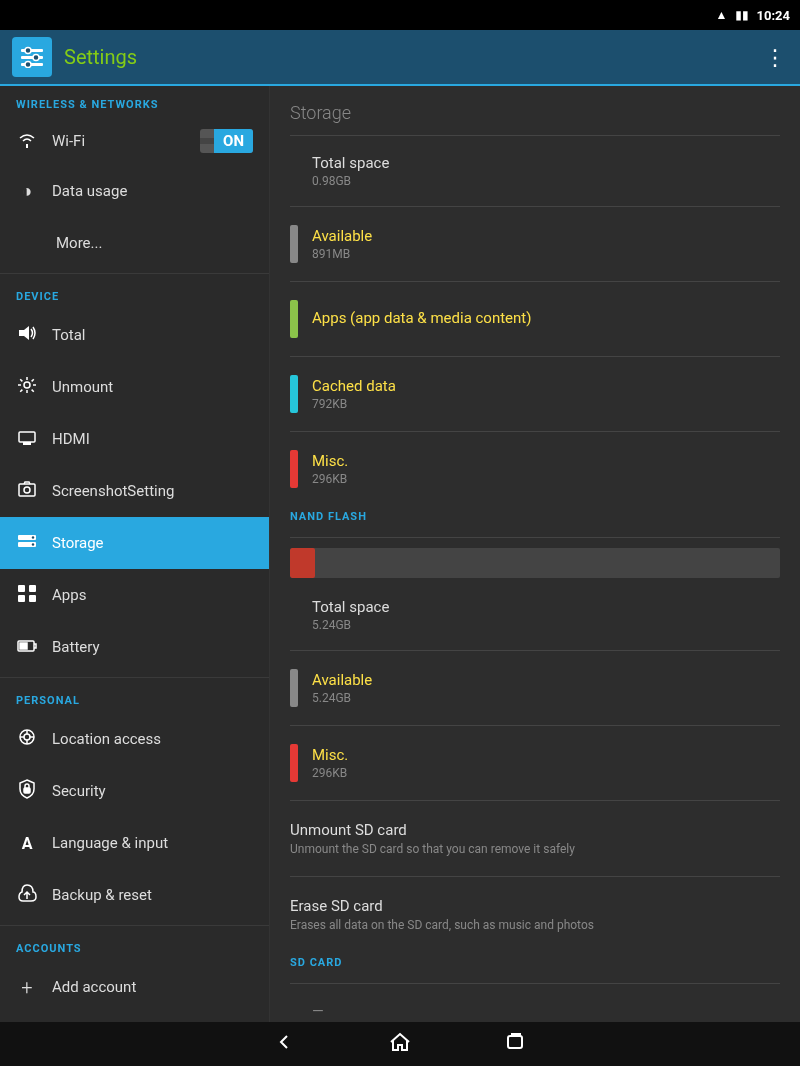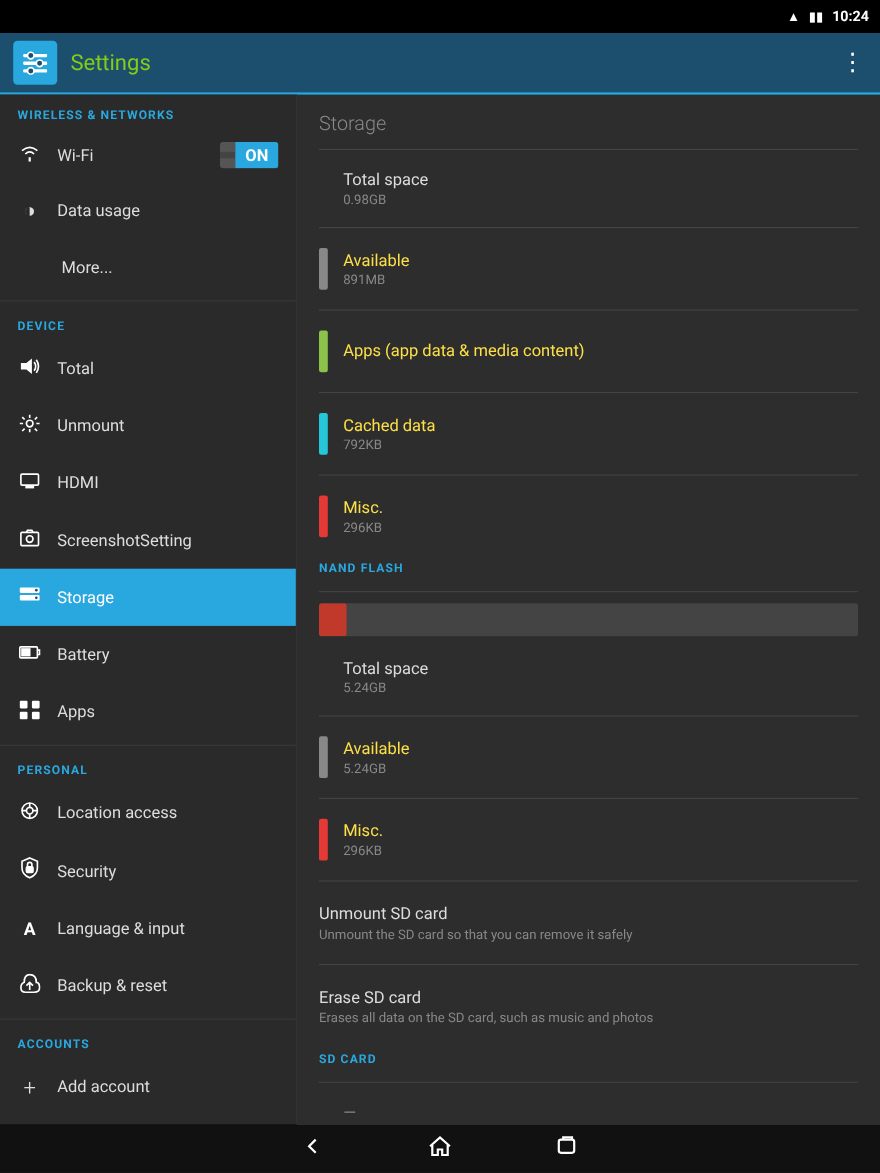--- a/index.html
+++ b/index.html
@@ -326,39 +326,39 @@
           <rect x="1" y="8" width="18" height="5" rx="1"></rect>
           <circle cx="16" cy="3.5" r="1.2" fill="#1c4f6e"></circle>
           <circle cx="16" cy="10.5" r="1.2" fill="#1c4f6e"></circle>
         </svg>
       </span>
       <span>Storage</span>
     </div>
 
     <div class="sidebar-item">
       <span class="item-icon">
-        <svg width="20" height="16" viewBox="0 0 20 16" fill="none" stroke="white" stroke-width="1.5">
-          <rect x="1" y="3" width="16" height="10" rx="1"></rect>
-          <path d="M17 6 L19 6 L19 10 L17 10" stroke="white" stroke-width="1.5"></path>
-          <rect x="3" y="5" width="7" height="6" fill="white"></rect>
-        </svg>
-      </span>
-      <span>Battery</span>
-    </div>
-
-    <div class="sidebar-item">
-      <span class="item-icon">
         <svg width="20" height="18" viewBox="0 0 20 18" fill="white">
           <rect x="1" y="1" width="7" height="7" rx="1"></rect>
           <rect x="12" y="1" width="7" height="7" rx="1"></rect>
           <rect x="1" y="11" width="7" height="7" rx="1"></rect>
           <rect x="12" y="11" width="7" height="7" rx="1"></rect>
         </svg>
       </span>
       <span>Apps</span>
+    </div>
+
+    <div class="sidebar-item">
+      <span class="item-icon">
+        <svg width="20" height="16" viewBox="0 0 20 16" fill="none" stroke="white" stroke-width="1.5">
+          <rect x="1" y="3" width="16" height="10" rx="1"></rect>
+          <path d="M17 6 L19 6 L19 10 L17 10" stroke="white" stroke-width="1.5"></path>
+          <rect x="3" y="5" width="7" height="6" fill="white"></rect>
+        </svg>
+      </span>
+      <span>Battery</span>
     </div>
 
     <div class="sidebar-divider"></div>
 
     <div class="section-header">PERSONAL</div>
 
     <div class="sidebar-item">
       <span class="item-icon">
         <svg width="18" height="18" viewBox="0 0 18 18" fill="none" stroke="white" stroke-width="1.5">
           <circle cx="9" cy="9" r="7"></circle>

